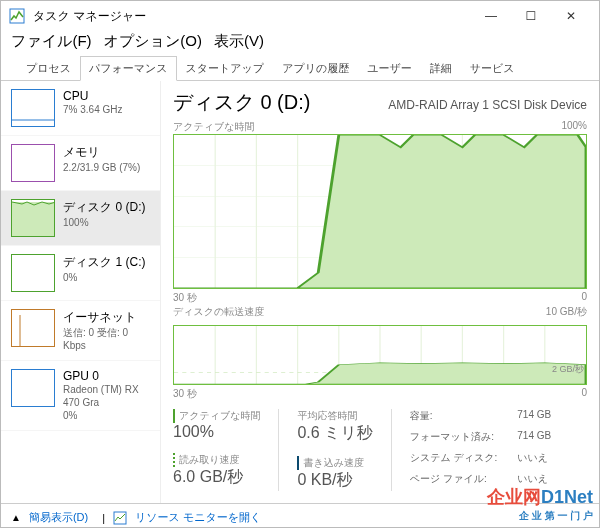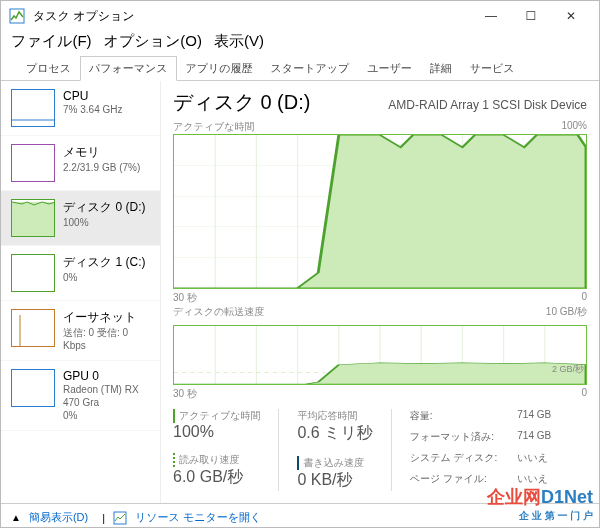--- a/index.html
+++ b/index.html
@@ -40,37 +40,37 @@
   .divider { width: 1px; background: #ddd; margin: 0 4px; }
 </style>
 </head>
 <body>
 
 <div class="titlebar">
   <svg class="icon" viewBox="0 0 16 16">
       <rect x="1" y="1" width="14" height="14" fill="#fff" stroke="#2a7dd1"></rect>
       <polyline points="2,12 5,8 7,10 10,4 14,9" fill="none" stroke="#4da22e" stroke-width="1.5"></polyline>
     </svg>
-  <div class="title">タスク オプション</div>
+  <div class="title">タスク マネージャー</div>
   <div class="winbtn">—</div>
   <div class="winbtn">☐</div>
   <div class="winbtn">✕</div>
 </div>
 
 <div class="menubar">
   <span>ファイル(F)</span>
   <span>オプション(O)</span>
   <span>表示(V)</span>
 </div>
 
 <div class="tabstrip">
   <div class="tab">プロセス</div>
   <div class="tab active">パフォーマンス</div>
+  <div class="tab">スタートアップ</div>
   <div class="tab">アプリの履歴</div>
-  <div class="tab">スタートアップ</div>
   <div class="tab">ユーザー</div>
   <div class="tab">詳細</div>
   <div class="tab">サービス</div>
 </div>
 
 <div class="content">
   <div class="sidebar">
 
     <div class="side-item">
       <div class="side-graph" style="border-color:#2a7dd1">

